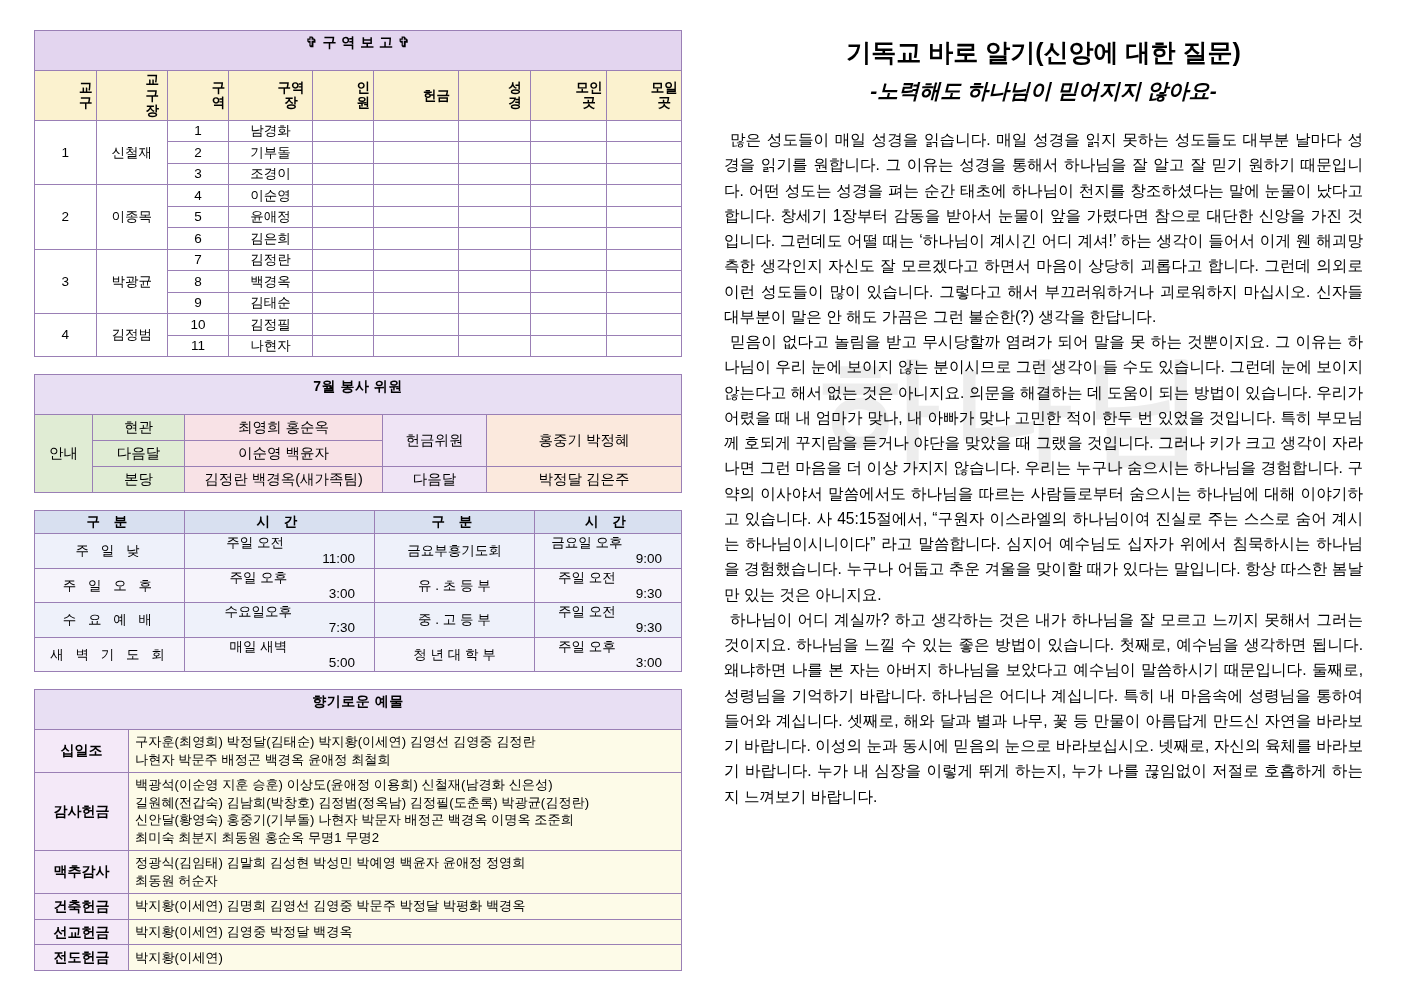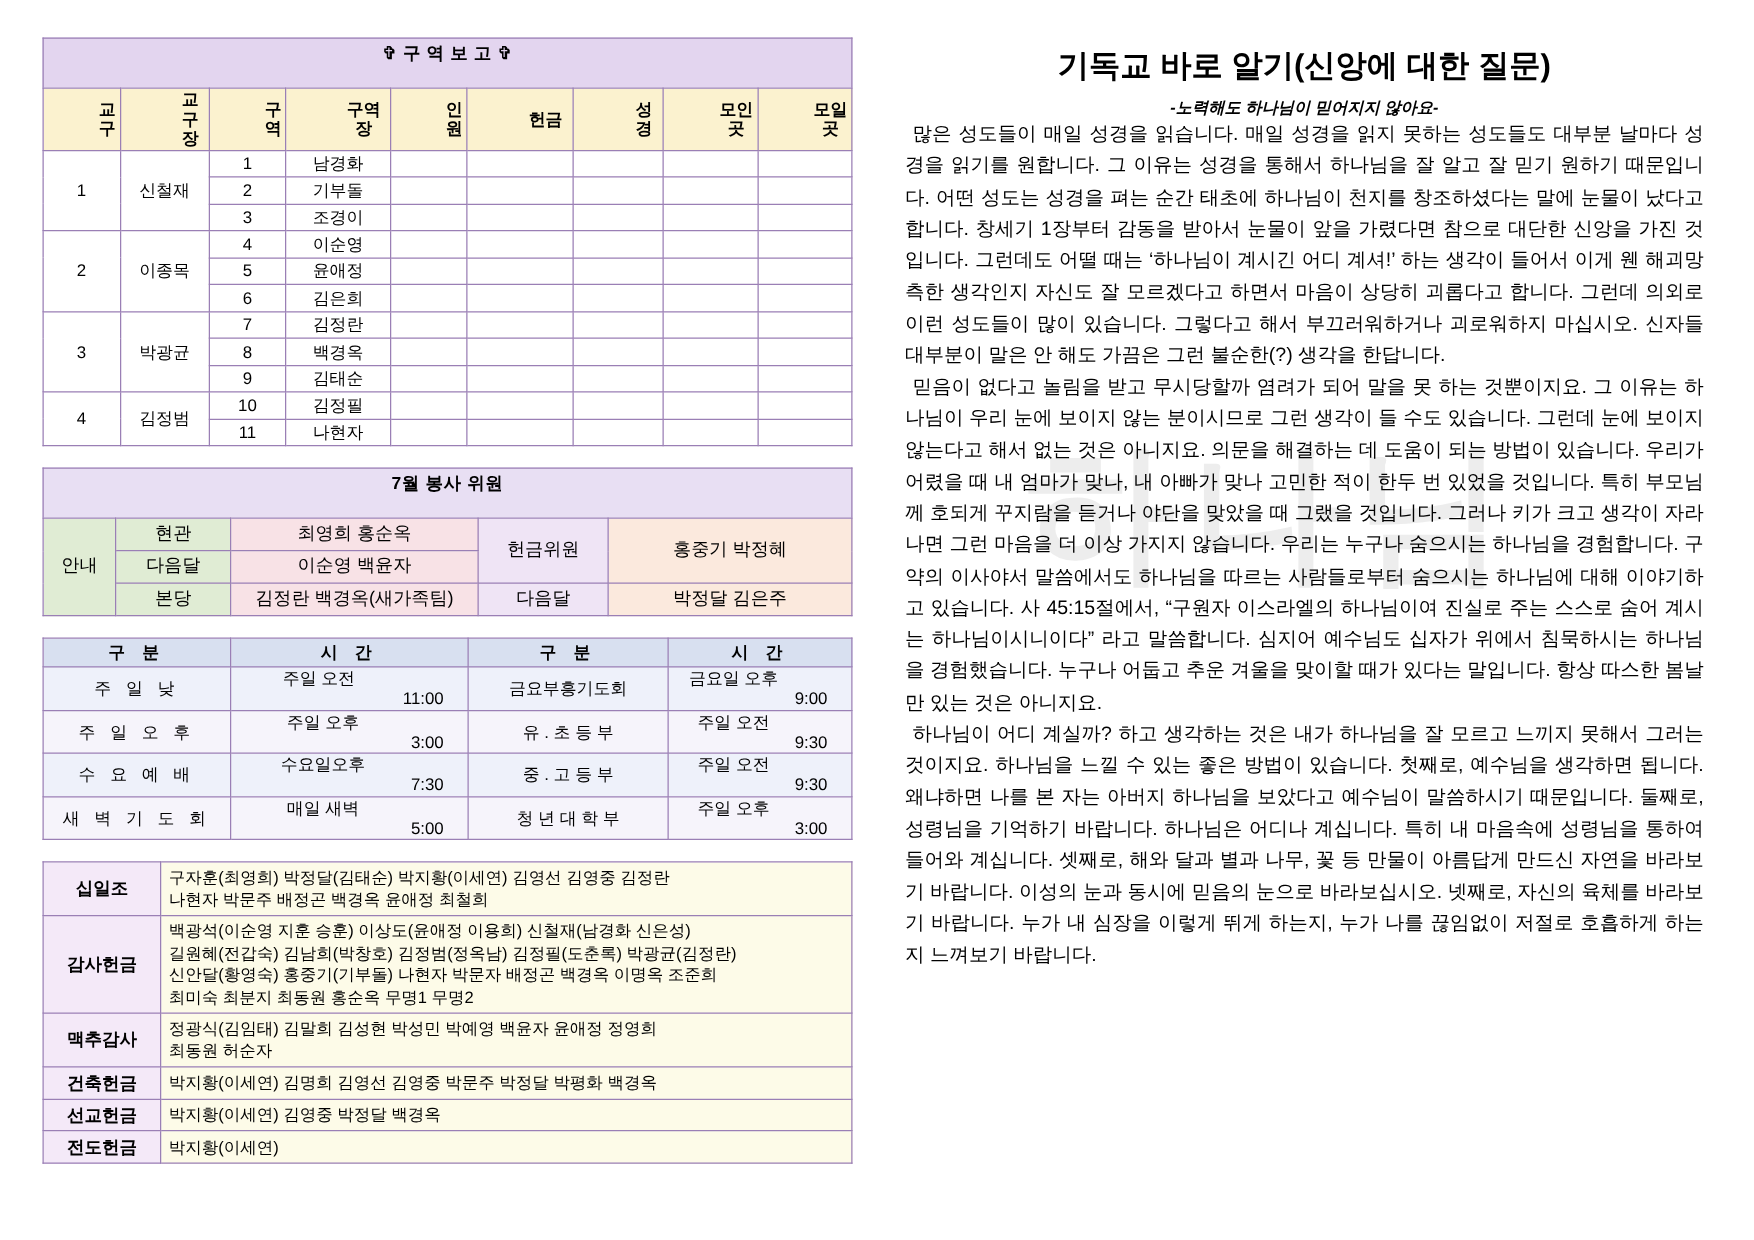--- a/index.html
+++ b/index.html
@@ -106,23 +106,24 @@
 
   
   .article-title {
     text-align: center;
     font-size: 25px;
     font-weight: bold;
     margin: 6px 0 8px;
   }
   .article-sub {
     text-align: center;
-    font-size: 13px;
+    font-size: 21px;
     font-weight: bold;
     font-style: italic;
+    margin-bottom: 22px;
   }
   .body-text {
     font-size: 15.6px;
     line-height: 1.62;
     text-align: justify;
     position: relative;
     z-index: 2;
   }
   .body-text p { margin: 0 0 0 0; text-indent: 6px; }
 
@@ -335,20 +336,21 @@
             <td class="sp">새 벽 기 도 회</td>
             <td class="timecell"><span>매일 새벽</span><span class="t">5:00</span></td>
             <td>청 년 대 학 부</td>
             <td class="timecell"><span>주일 오후</span><span class="t">3:00</span></td>
           </tr>
         </tbody>
       </table>
     </div>
 
     <div class="block" id="offering">
+      <div class="sec-title lav">향기로운 예물</div>
       <table class="grid">
         <tbody>
           <tr>
             <td class="lbl">십일조</td>
             <td style="white-space:pre-line">구자훈(최영희)  박정달(김태순)  박지황(이세연)  김영선  김영중  김정란
 나현자  박문주  배정곤  백경옥  윤애정  최철희</td>
           </tr>
           <tr>
             <td class="lbl">감사헌금</td>
             <td style="white-space:pre-line">백광석(이순영 지훈 승훈) 이상도(윤애정 이용희) 신철재(남경화 신은성)

